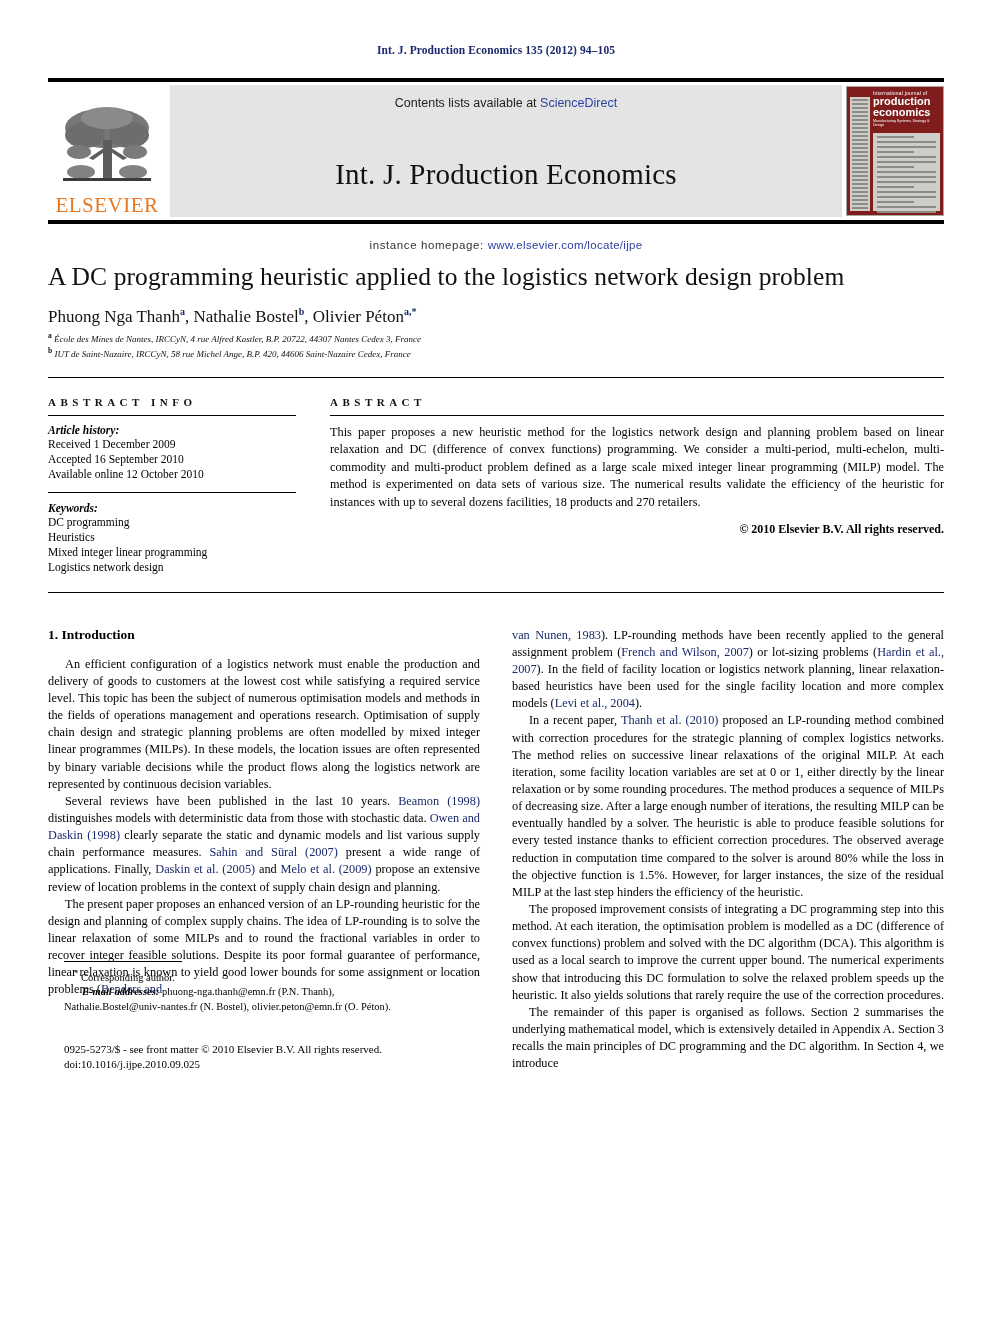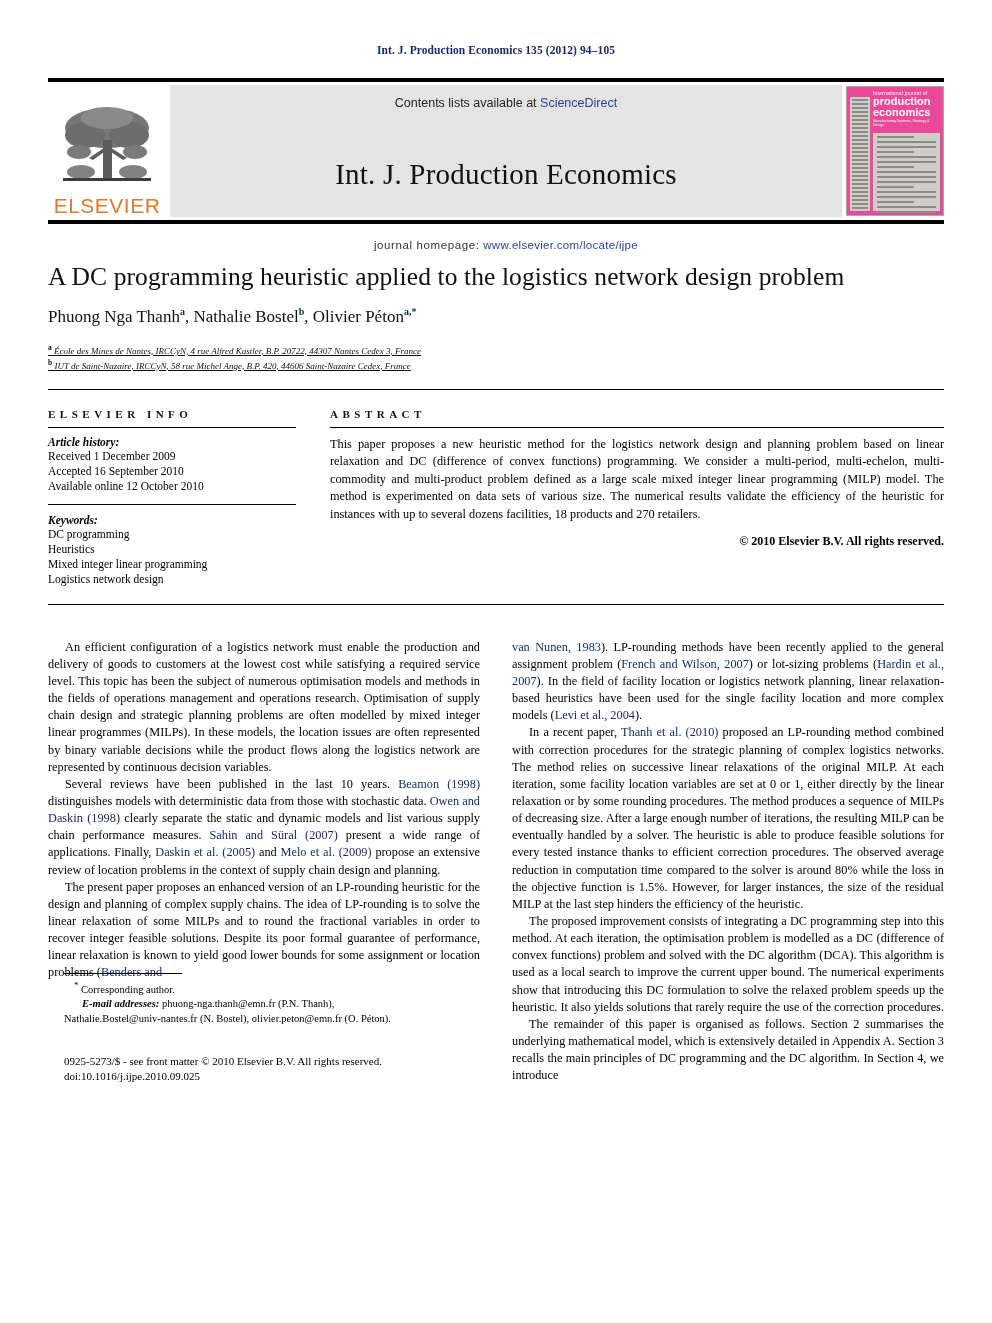--- a/index.html
+++ b/index.html
@@ -49,21 +49,21 @@
     flex: 0 0 118px;
     display: flex;
     flex-direction: column;
     align-items: center;
     justify-content: flex-end;
     padding-bottom: 4px;
     box-sizing: border-box;
   }
   .tree-svg { display: block; }
   .elsevier-word {
-    font-family: Liberation Sans, sans-serif;
+    font-family: Liberation Serif, serif;
     font-size: 21px;
     letter-spacing: 0.5px;
     color: #E87722;
     line-height: 1;
     margin-top: 1px;
   }
   .masthead-center {
     flex: 1 1 auto;
     background: #e4e4e4;
     margin: 3px 4px 3px 4px;
@@ -92,21 +92,21 @@
     font-size: 11.5px;
     color: #333;
     letter-spacing: 0.6px;
   }
   .homepage-line .url { color: #2b3f9e; letter-spacing: 0.3px; }
 
   .cover-thumb {
     flex: 0 0 98px;
     width: 98px;
     margin: 4px 0 4px 0;
-    background: #ec4899;
+    background: #7f1d1d;
     position: relative;
     overflow: hidden;
     border: 1px solid #a9a7a2;
     box-sizing: border-box;
   }
   .cover-left-col {
     position: absolute; left: 3px; top: 10px; width: 20px; bottom: 4px;
     background: #cfcdc8;
   }
   .cover-left-col .ln {
@@ -140,27 +140,26 @@
     letter-spacing: 0.1px;
   }
   .authors {
     font-family: "Liberation Serif", serif;
     font-size: 17px;
     margin-top: 14px;
     color: #111;
   }
   .authors sup { font-size: 10px; color: #1a2a6c; font-weight: bold; }
   .affils {
-    margin-top: 16px;
+    margin-top: 4px;
     font-family: "Liberation Serif", serif;
     font-size: 9px;
     font-style: italic;
     line-height: 1.45;
     color: #111;
-    text-decoration: underline;
   }
   .affils sup { font-style: normal; font-weight: bold; font-size: 7.5px; }
 
   
   .info-rule-top {
     border-top: 1px solid #000;
     margin-top: 16px;
   }
   .info-area {
     display: flex;
@@ -284,21 +283,21 @@
       </svg>
       <div class="elsevier-word">ELSEVIER</div>
     </div>
 
     <div class="masthead-center">
       <div class="contents-line">
         <span>Contents lists available at </span><span class="sd-link">ScienceDirect</span>
       </div>
       <div class="journal-title">Int. J. Production Economics</div>
       <div class="homepage-line">
-        <span>journal homepage: </span><span class="url">www.elsevier.com/locate/ijpe</span>
+        <span>instance homepage: </span><span class="url">www.elsevier.com/locate/ijpe</span>
       </div>
     </div>
 
     <div class="cover-thumb">
       <div class="cover-topbar"></div>
       <div class="cover-left-col">
         <div class="ln"></div>
           <div class="ln"></div>
           <div class="ln"></div>
           <div class="ln"></div>
@@ -361,21 +360,21 @@
     <div class="affils">
         <div><sup>a</sup> École des Mines de Nantes, IRCCyN, 4 rue Alfred Kastler, B.P. 20722, 44307 Nantes Cedex 3, France</div>
         <div><sup>b</sup> IUT de Saint-Nazaire, IRCCyN, 58 rue Michel Ange, B.P. 420, 44606 Saint-Nazaire Cedex, France</div>
       </div>
   </div>
 
   <div class="info-rule-top"></div>
 
   <div class="info-area">
     <div class="info-col">
-      <div class="sec-head">ELSEVIER INFO</div>
+      <div class="sec-head">ABSTRACT INFO</div>
       <div class="thin-rule"></div>
       <div class="info-sub">Article history:</div>
       <div class="info-line">Received 1 December 2009</div>
       <div class="info-line">Accepted 16 September 2010</div>
       <div class="info-line">Available online 12 October 2010</div>
       <div class="info-gap-rule"></div>
       <div class="info-sub">Keywords:</div>
       <div class="info-line">DC programming</div>
       <div class="info-line">Heuristics</div>
       <div class="info-line">Mixed integer linear programming</div>
@@ -388,20 +387,21 @@
       <p class="abstract-text">This paper proposes a new heuristic method for the logistics network design and planning problem based on linear relaxation and DC (difference of convex functions) programming. We consider a multi-period, multi-echelon, multi-commodity and multi-product problem defined as a large scale mixed integer linear programming (MILP) model. The method is experimented on data sets of various size. The numerical results validate the efficiency of the heuristic for instances with up to several dozens facilities, 18 products and 270 retailers.</p>
       <div class="copyright">© 2010 Elsevier B.V. All rights reserved.</div>
     </div>
   </div>
 
   <div class="info-rule-bottom"></div>
 
   <div class="body-cols">
 
     <div class="col col-left">
+      <div class="section-title">1. Introduction</div>
       <div>
           <p class="body">An efficient configuration of a logistics network must enable the production and delivery of goods to customers at the lowest cost while satisfying a required service level. This topic has been the subject of numerous optimisation models and methods in the fields of operations management and operations research. Optimisation of supply chain design and strategic planning problems are often modelled by mixed integer linear programmes (MILPs). In these models, the location issues are often represented by binary variable decisions while the product flows along the logistics network are represented by continuous decision variables.</p>
           <p class="body">Several reviews have been published in the last 10 years. <span class="cite">Beamon (1998)</span> distinguishes models with deterministic data from those with stochastic data. <span class="cite">Owen and Daskin (1998)</span> clearly separate the static and dynamic models and list various supply chain performance measures. <span class="cite">Sahin and Süral (2007)</span> present a wide range of applications. Finally, <span class="cite">Daskin et al. (2005)</span> and <span class="cite">Melo et al. (2009)</span> propose an extensive review of location problems in the context of supply chain design and planning.</p>
           <p class="body">The present paper proposes an enhanced version of an LP-rounding heuristic for the design and planning of complex supply chains. The idea of LP-rounding is to solve the linear relaxation of some MILPs and to round the fractional variables in order to recover integer feasible solutions. Despite its poor formal guarantee of performance, linear relaxation is known to yield good lower bounds for some assignment or location problems (<span class="cite">Benders and</span></p>
         </div>
 
       <div class="footnote-wrap">
         <div class="footnote-rule"></div>
         <div class="fn-line fn-indent">
           <sup>*</sup>

